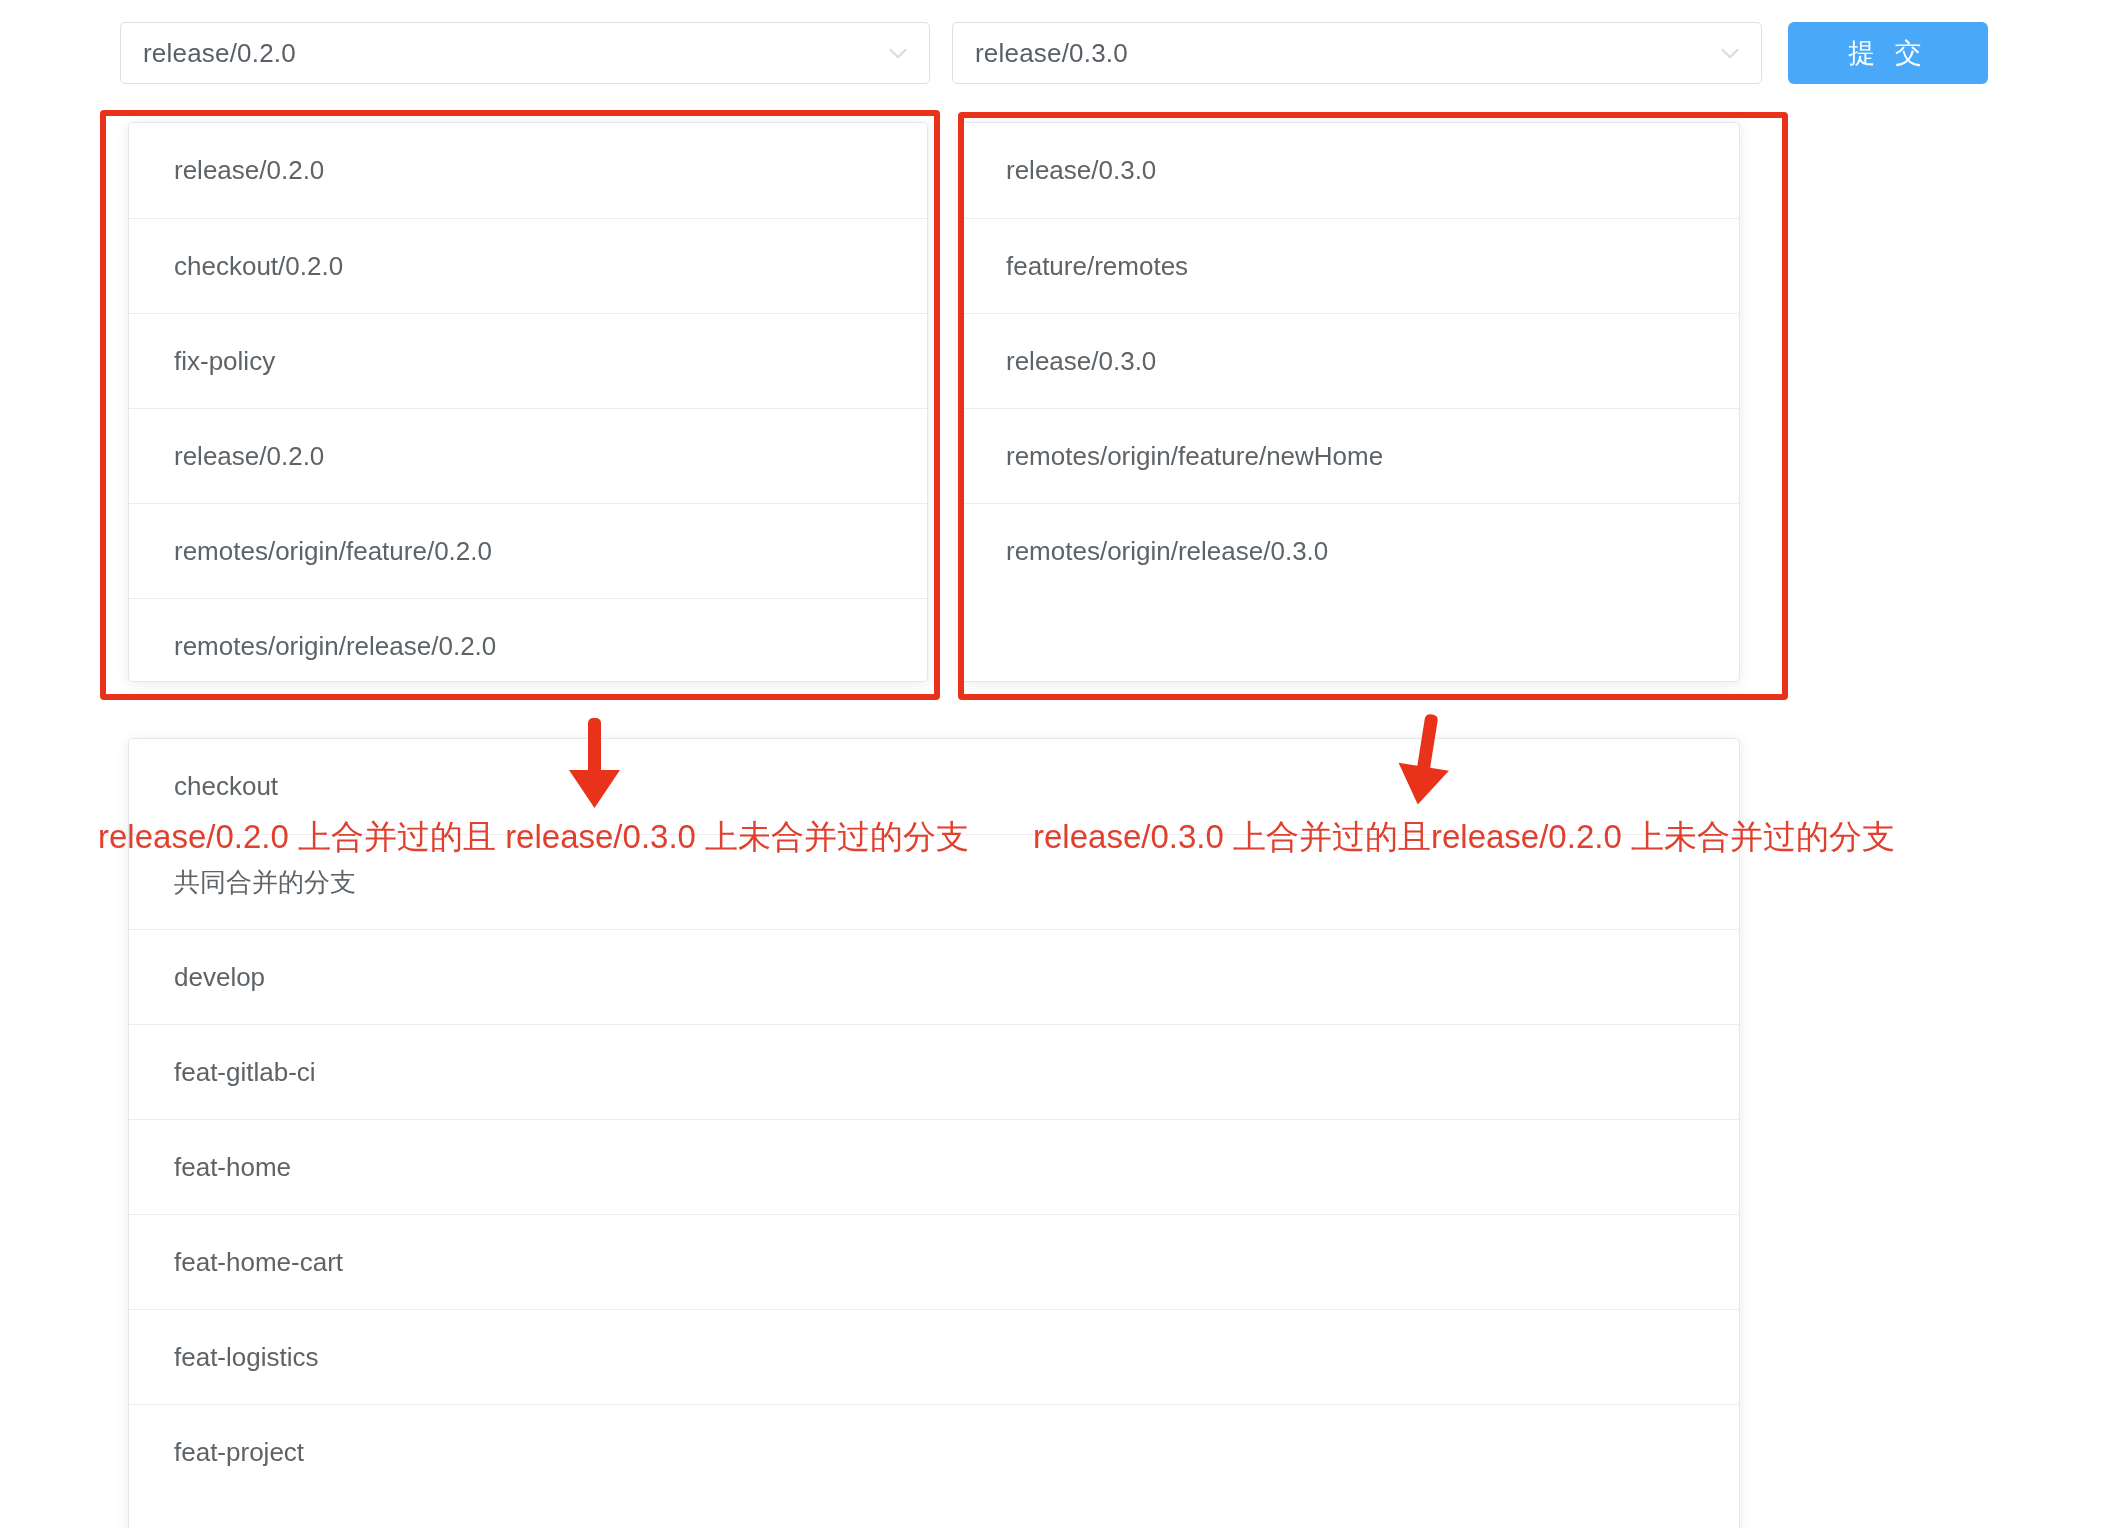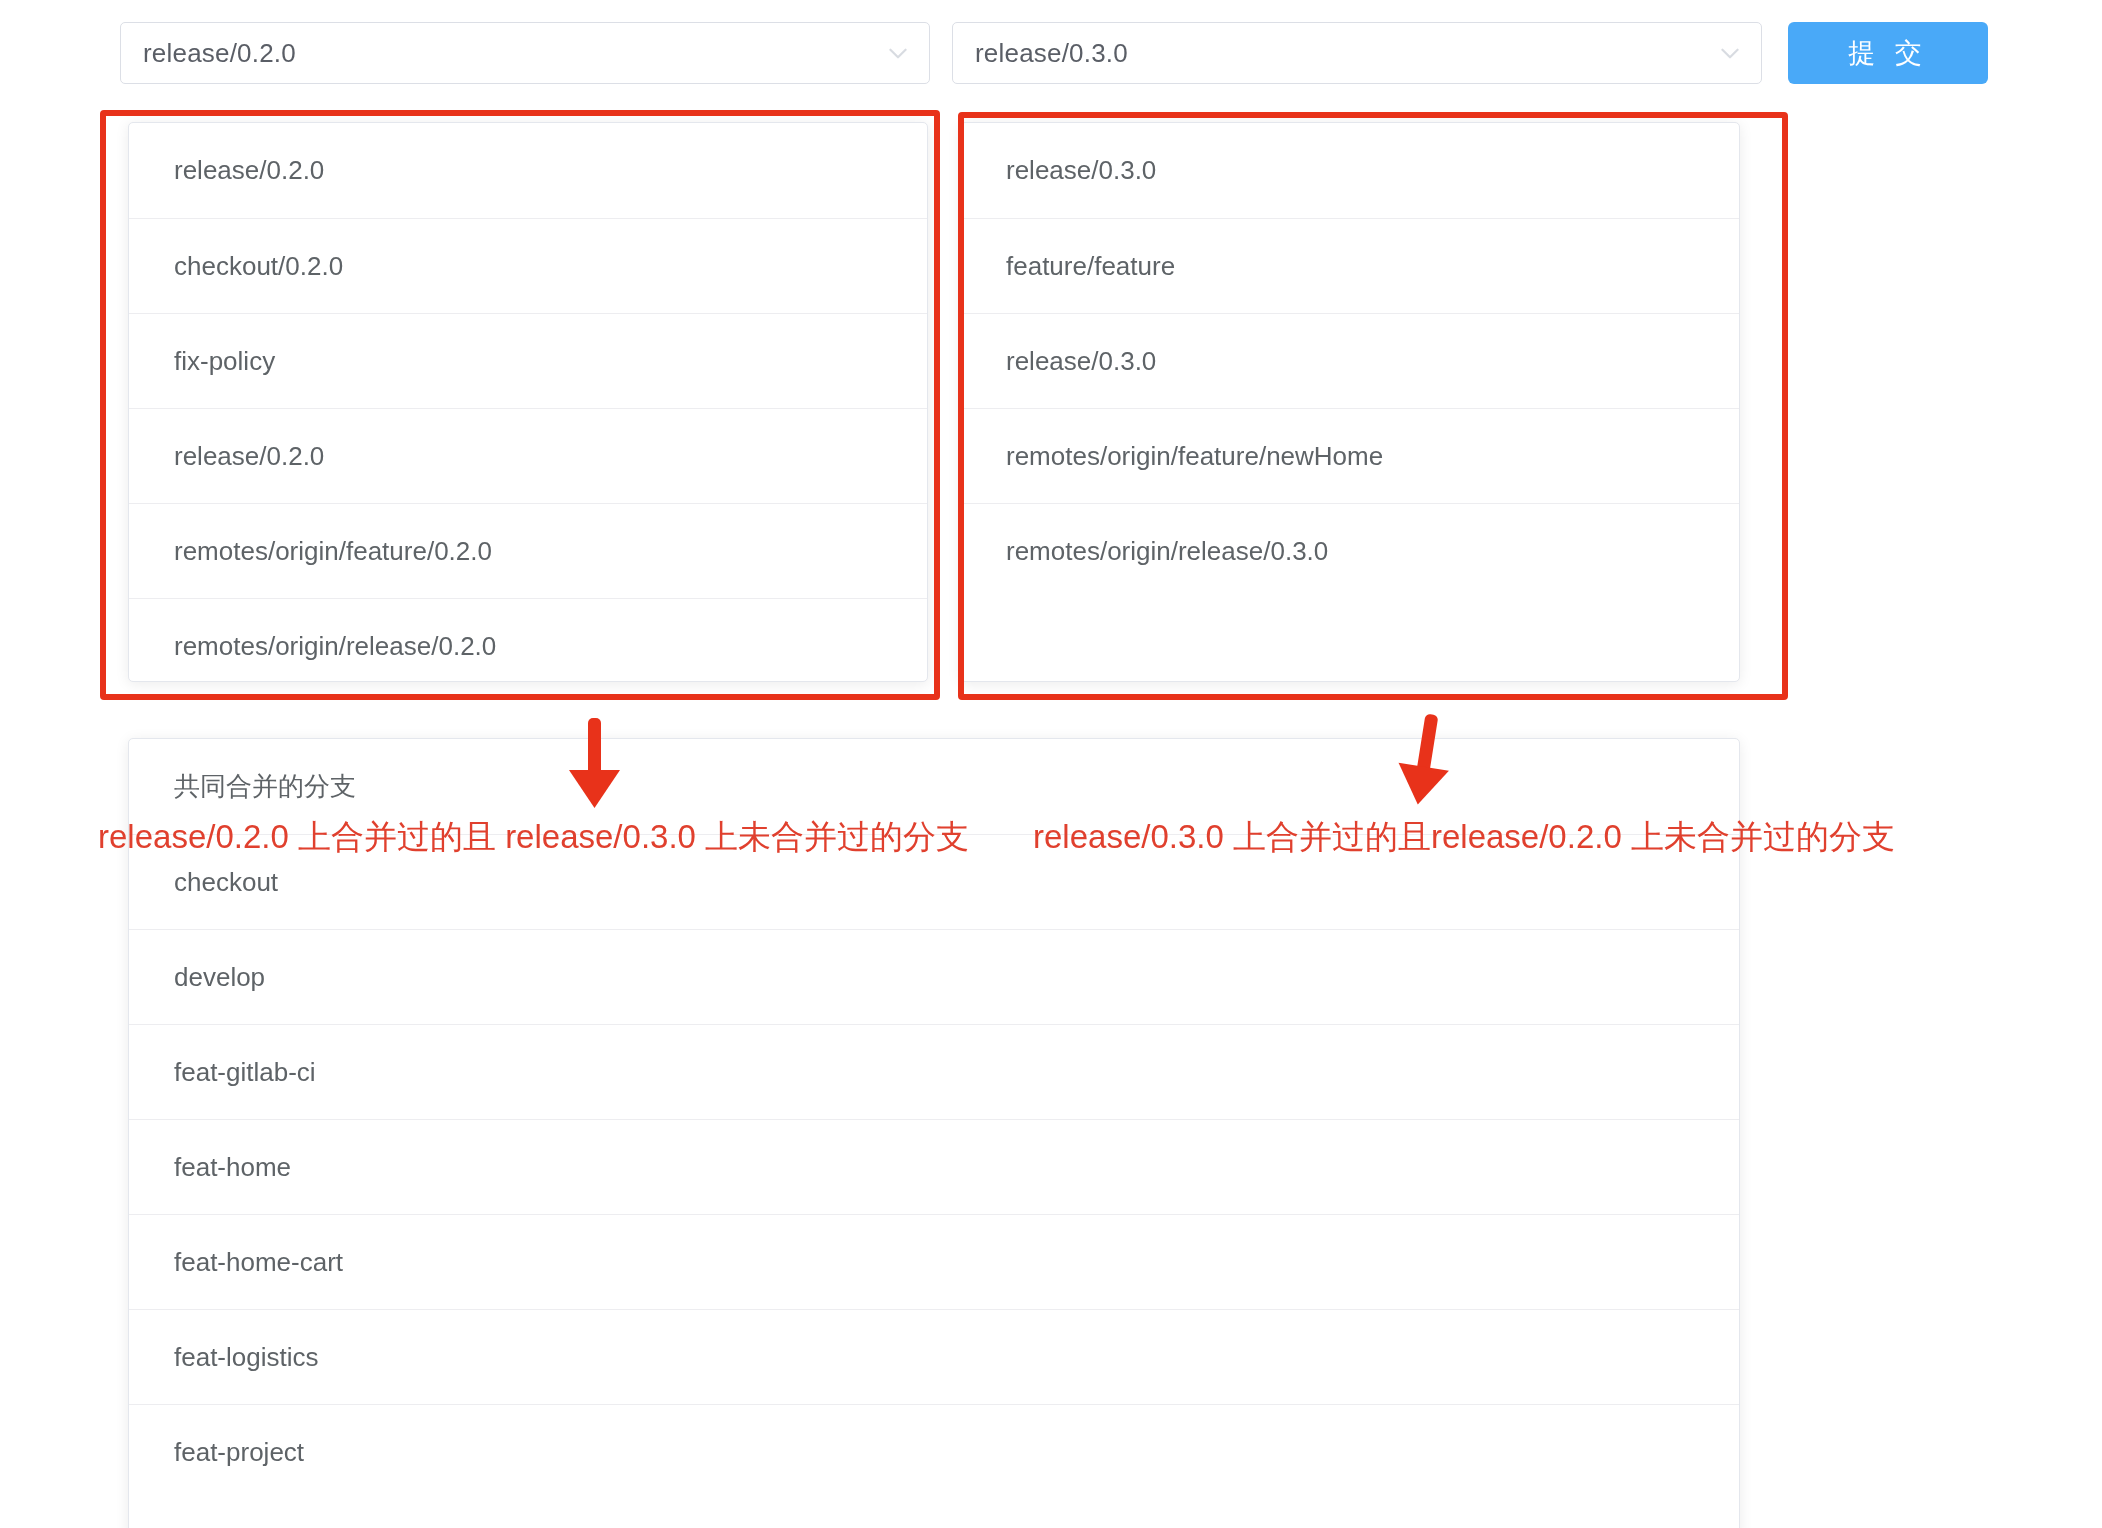--- a/index.html
+++ b/index.html
@@ -114,31 +114,31 @@
       <li>fix-policy</li>
       <li>release/0.2.0</li>
       <li>remotes/origin/feature/0.2.0</li>
       <li>remotes/origin/release/0.2.0</li>
     </ul>
   </div>
 
   <div class="panel" id="panel-right">
     <ul>
       <li>release/0.3.0</li>
-      <li>feature/feature</li>
+      <li>feature/remotes</li>
       <li>release/0.3.0</li>
       <li>remotes/origin/feature/newHome</li>
       <li>remotes/origin/release/0.3.0</li>
     </ul>
   </div>
 
   <div class="panel" id="panel-common">
     <ul>
+      <li>checkout</li>
       <li>共同合并的分支</li>
-      <li>checkout</li>
       <li>develop</li>
       <li>feat-gitlab-ci</li>
       <li>feat-home</li>
       <li>feat-home-cart</li>
       <li>feat-logistics</li>
       <li>feat-project</li>
     </ul>
   </div>
 
   <div class="redbox" id="redbox-left"></div>

